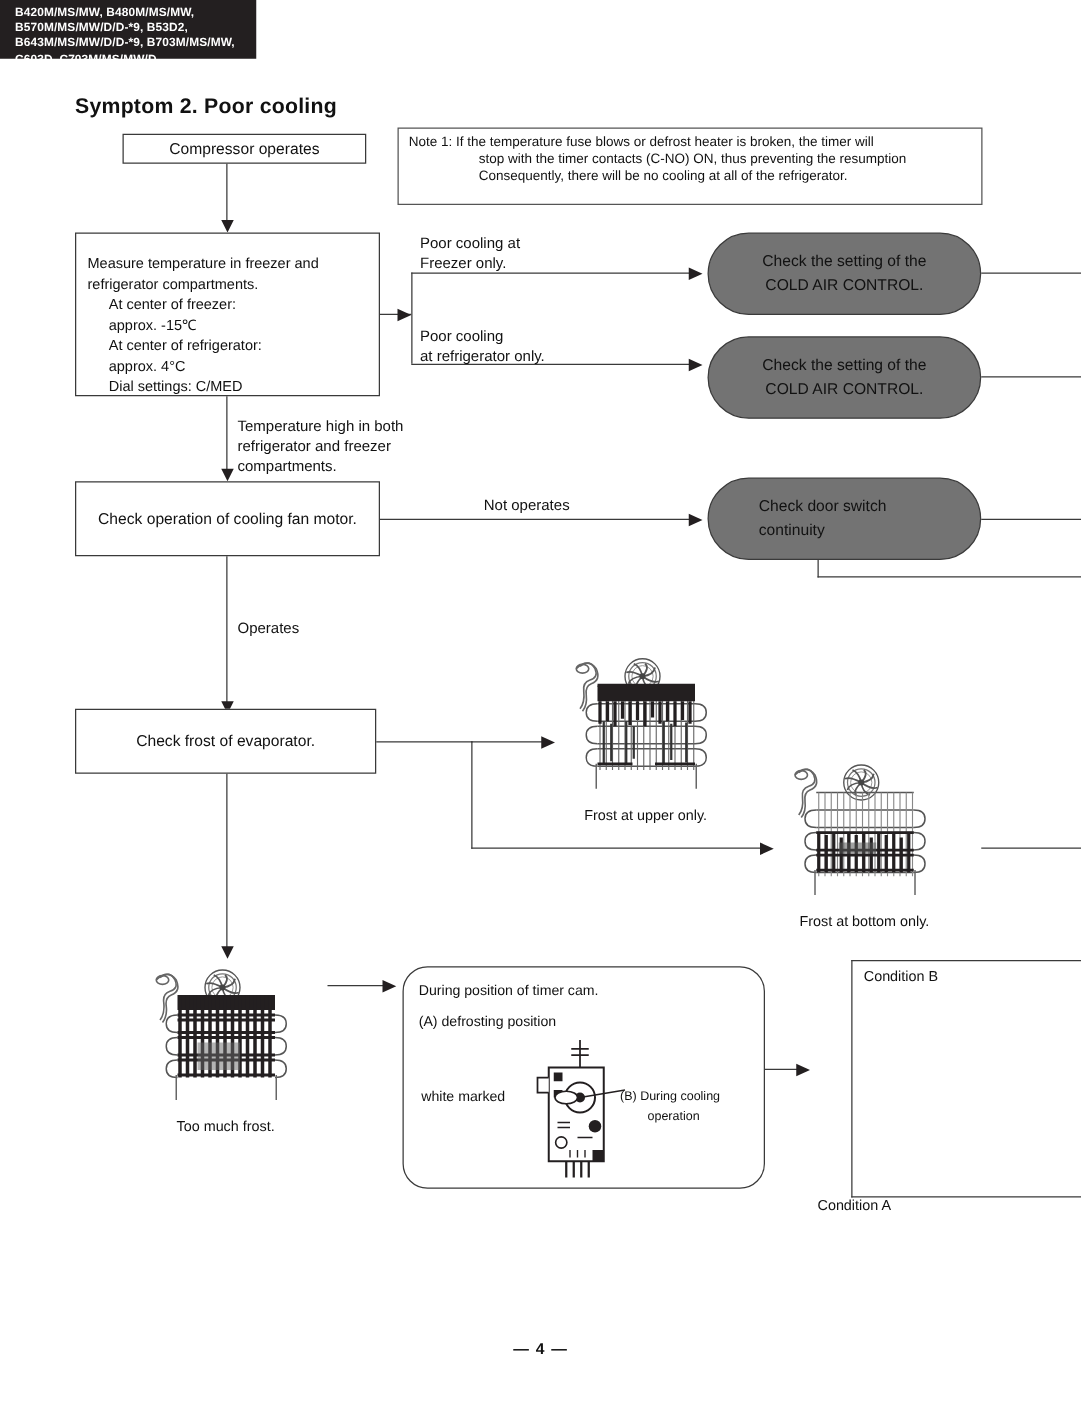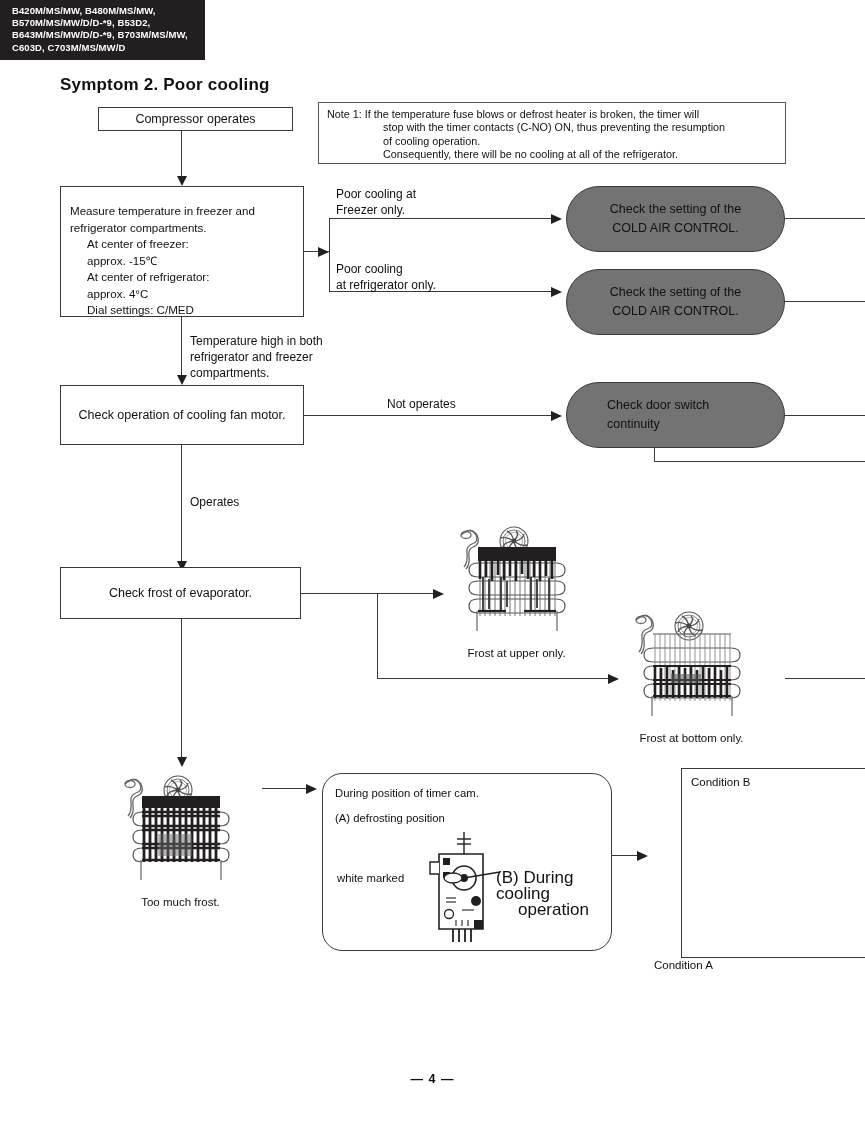--- a/index.html
+++ b/index.html
@@ -7,21 +7,21 @@
     width:865px;height:1122px;position:relative;
     background:#ffffff;
     font-family:"Liberation Sans", sans-serif;
     color:#111;
     overflow:hidden;
   }
   .abs{position:absolute;}
 
   
   #model-band{
-    left:0;top:0;width:205px;height:60px;
+    left:0;top:0;width:205px;height:47px;
     background:#231f20;color:#ffffff;
     font-size:9.5px;font-weight:bold;line-height:12.2px;
     padding:5px 0 0 12px;box-sizing:border-box;
     letter-spacing:0.1px;
   }
   #model-band div{white-space:nowrap;}
 
   
   #page-title{
     left:60px;top:75px;
@@ -103,21 +103,20 @@
 </div>
 
 <div class="abs" id="page-title">Symptom 2. Poor cooling</div>
 
 <div class="abs" id="note-box">
   <div>
     <span>Note 1:</span>
     <span>If the temperature fuse blows or defrost heater is broken, the timer will</span>
   </div>
   <div class="ind">stop with the timer contacts (C-NO) ON, thus preventing the resumption</div>
-  <div class="ind">of cooling operation.</div>
   <div class="ind">Consequently, there will be no cooling at all of the refrigerator.</div>
 </div>
 
 <div class="abs rect" style="left:98px;top:107px;width:195px;height:24px;">
   <div class="ctext">Compressor operates</div>
 </div>
 
 <div class="abs vline" style="left:181px;top:131px;height:50px;"></div>
 <div class="abs arr-d" style="left:176.5px;top:176px;"></div>
 
@@ -486,21 +485,21 @@
 <div class="abs hline" style="left:262px;top:788px;width:48px;"></div>
 <div class="abs arr-r" style="left:306px;top:783.5px;"></div>
 
 <div class="abs rrect-sm" id="timer-box">
   <div style="padding:11px 0 0 12px;">
     <div class="tb-line">During position of timer cam.</div>
     <div class="tb-line" style="margin-top:9px;text-align:left;padding-right:20px;">(A) defrosting position</div>
   </div>
 
   <div style="position:absolute;left:14px;top:98px;font-size:11.3px;">white marked</div>
-  <div style="position:absolute;left:173px;top:96px;font-size:17px;line-height:16px;">
+  <div style="position:absolute;left:173px;top:96px;font-size:10px;line-height:16px;">
     <div>(B) During cooling</div>
     <div style="padding-left:22px;">operation</div>
   </div>
 
   <svg style="position:absolute;left:103px;top:58px;" width="76" height="112" viewBox="0 0 76 112">
 
     <line x1="38" y1="0" x2="38" y2="46" stroke="#231f20" stroke-width="1.4"></line>
     <line x1="31" y1="7" x2="45" y2="7" stroke="#231f20" stroke-width="1.4"></line>
     <line x1="31" y1="12" x2="45" y2="12" stroke="#231f20" stroke-width="1.4"></line>
 

